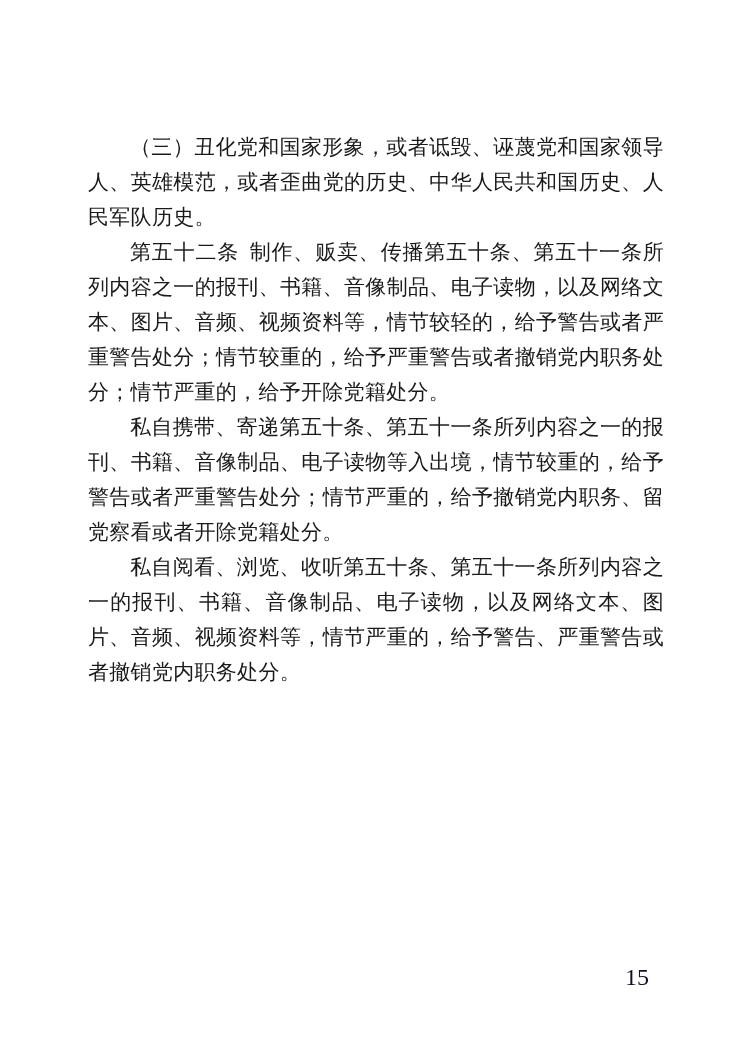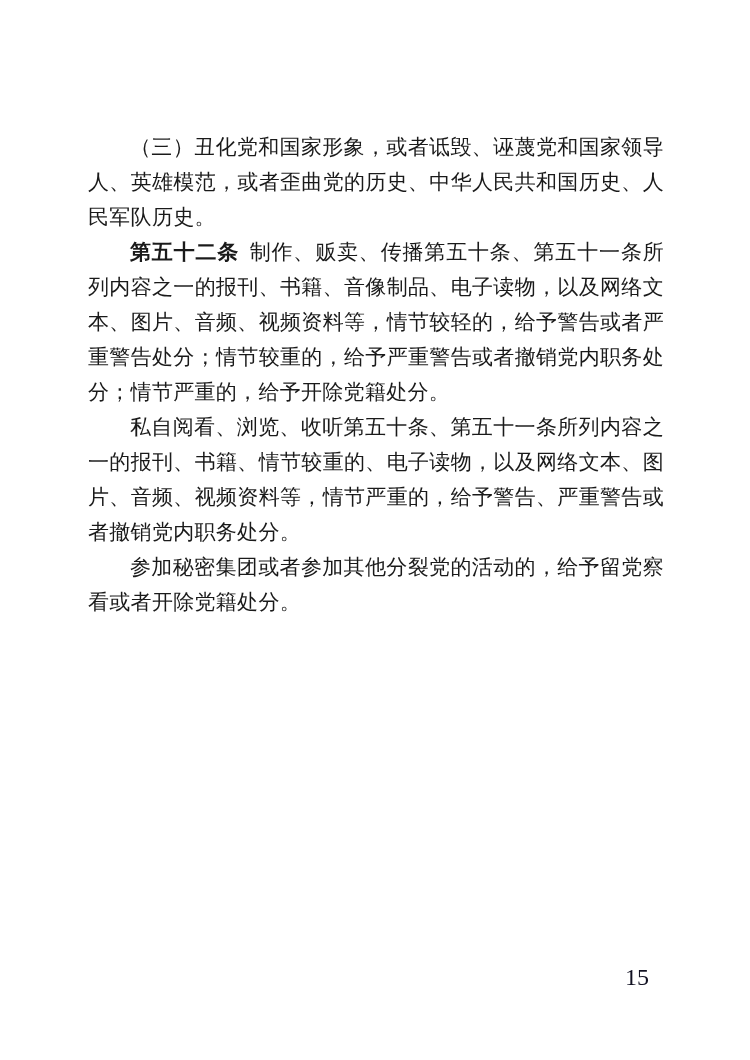--- a/index.html
+++ b/index.html
@@ -28,21 +28,21 @@
     text-align: justify;
     text-justify: inter-ideograph;
     letter-spacing: 0.3px;
   }
   .para {
     margin: 0;
     padding: 0;
     text-indent: 2em;
   }
   .para b {
-    font-weight: bold;
+    font-weight: normal;
   }
   .para b:not(:empty) {
     margin-right: 0.5em;
   }
   .page-number {
     position: absolute;
     left: 615px;
     top: 965px;
     width: 44px;
     text-align: center;
@@ -51,17 +51,17 @@
     color: #111122;
   }
 </style>
 </head>
 <body>
 
 <div class="page">
   <div class="body-text">
     <p class="para"><b></b><span>（三）丑化党和国家形象，或者诋毁、诬蔑党和国家领导人、英雄模范，或者歪曲党的历史、中华人民共和国历史、人民军队历史。</span></p>
     <p class="para"><b>第五十二条</b><span>制作、贩卖、传播第五十条、第五十一条所列内容之一的报刊、书籍、音像制品、电子读物，以及网络文本、图片、音频、视频资料等，情节较轻的，给予警告或者严重警告处分；情节较重的，给予严重警告或者撤销党内职务处分；情节严重的，给予开除党籍处分。</span></p>
-    <p class="para"><b></b><span>私自阅看、浏览、收听第五十条、第五十一条所列内容之一的报刊、书籍、情节较重的、电子读物，以及网络文本、图片、音频、视频资料等，情节严重的，给予警告、严重警告或者撤销党内职务处分。</span></p>
-    <p class="para"><b></b><span>参加秘密集团或者参加其他分裂党的活动的，给予留党察看或者开除党籍处分。</span></p>
+    <p class="para"><b></b><span>私自携带、寄递第五十条、第五十一条所列内容之一的报刊、书籍、音像制品、电子读物等入出境，情节较重的，给予警告或者严重警告处分；情节严重的，给予撤销党内职务、留党察看或者开除党籍处分。</span></p>
+    <p class="para"><b></b><span>私自阅看、浏览、收听第五十条、第五十一条所列内容之一的报刊、书籍、音像制品、电子读物，以及网络文本、图片、音频、视频资料等，情节严重的，给予警告、严重警告或者撤销党内职务处分。</span></p>
   </div>
   <div class="page-number">15</div>
 </div>
 
 </body></html>

